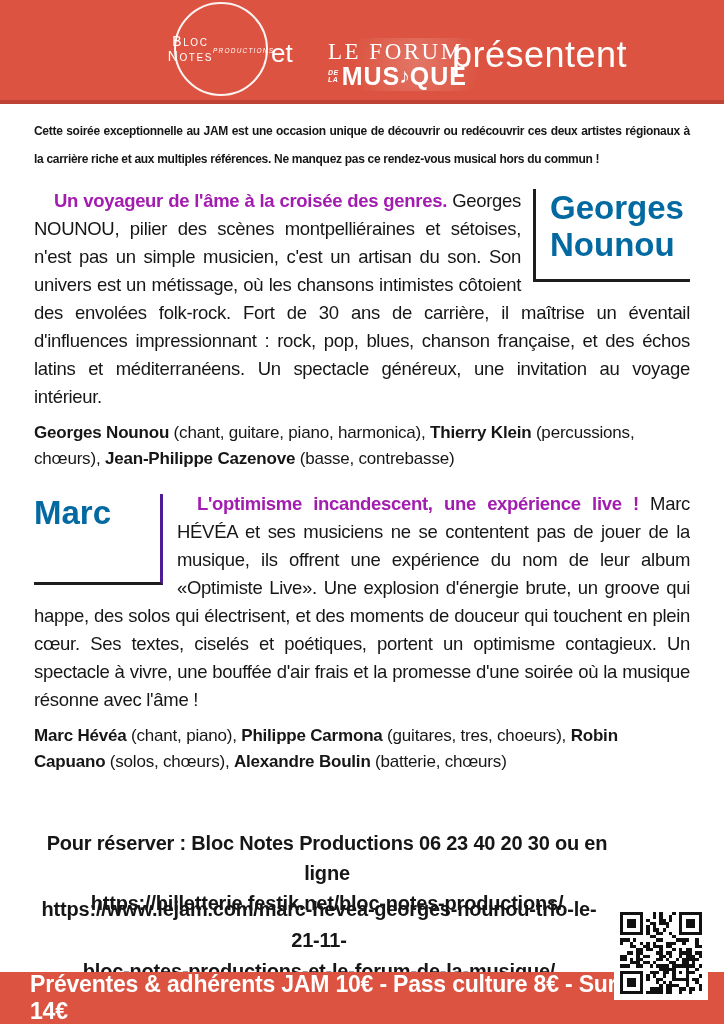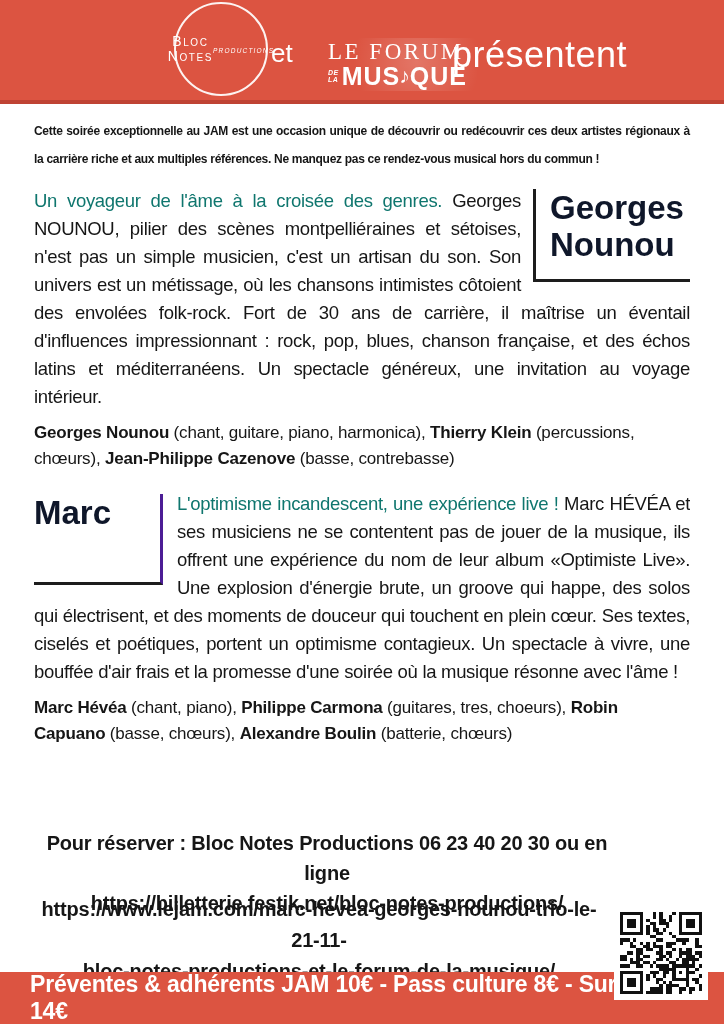--- a/index.html
+++ b/index.html
@@ -24,22 +24,22 @@
   .musique{font-size:25px;font-weight:bold;letter-spacing:1px;line-height:26px;display:flex;align-items:center;}
   .note{font-size:21px;margin:0 -1px;}
   .presentent{position:absolute;left:452px;top:34px;font-size:36px;color:#fff;letter-spacing:.5px;}
 
   
   .content{position:absolute;top:104px;left:0;right:0;height:722px;padding:0 34px;box-sizing:border-box;overflow:hidden;}
   .intro{margin:13px 0 0 0;font-weight:bold;font-size:12px;line-height:28px;letter-spacing:-.3px;text-align:justify;}
   .sec{overflow:hidden;margin-top:14px;}
   .sec.marc{margin-top:18px;}
   .para{margin:0;font-size:18.5px;line-height:28px;letter-spacing:-.3px;text-align:justify;}
-  .lead{color:#0f766e;font-weight:normal;}
-  .heading-box{color:#0f172a;font-weight:bold;font-size:33px;line-height:37px;}
+  .lead{color:#a21caf;font-weight:bold;margin-left:20px;}
+  .heading-box{color:#0369a1;font-weight:bold;font-size:33px;line-height:37px;}
   .g-box{float:right;width:140px;height:78px;border-left:3px solid #1d1d1d;border-bottom:3px solid #1d1d1d;
         padding:0 0 12px 14px;margin:2px 0 10px 12px;}
   .m-box{float:left;width:112px;height:76px;border-right:3px solid #4c1d95;border-bottom:3px solid #1d1d1d;
         padding:0 14px 12px 0;margin:4px 14px 10px 0;}
   .credits{margin:9px 0 0 0;font-size:17px;line-height:26px;letter-spacing:-.2px;text-align:left;}
   .credits .b{font-weight:bold;}
 
   
   .booking{position:absolute;top:828px;left:34px;width:586px;text-align:center;font-weight:bold;
         font-size:20px;line-height:30px;letter-spacing:-.2px;}
@@ -103,21 +103,21 @@
       </div>
       <p class="para"><span class="lead">Un voyageur de l'âme à la croisée des genres.</span><span> Georges NOUNOU, pilier des scènes montpelliéraines et sétoises, n'est pas un simple musicien, c'est un artisan du son. Son univers est un métissage, où les chansons intimistes côtoient des envolées folk-rock. Fort de 30 ans de carrière, il maîtrise un éventail d'influences impressionnant : rock, pop, blues, chanson française, et des échos latins et méditerranéens. Un spectacle généreux, une invitation au voyage intérieur.</span></p>
       <p class="credits"><span class="b">Georges Nounou</span><span> (chant, guitare, piano, harmonica), </span><span class="b">Thierry Klein</span><span> (percussions, chœurs), </span><span class="b">Jean-Philippe Cazenove</span><span> (basse, contrebasse)</span></p>
     </section>
 
     <section class="sec marc">
       <div class="heading-box m-box">
         <div>Marc</div>
       </div>
       <p class="para"><span class="lead">L'optimisme incandescent, une expérience live !</span><span> Marc HÉVÉA et ses musiciens ne se contentent pas de jouer de la musique, ils offrent une expérience du nom de leur album «Optimiste Live». Une explosion d'énergie brute, un groove qui happe, des solos qui électrisent, et des moments de douceur qui touchent en plein cœur. Ses textes, ciselés et poétiques, portent un optimisme contagieux. Un spectacle à vivre, une bouffée d'air frais et la promesse d'une soirée où la musique résonne avec l'âme !</span></p>
-      <p class="credits"><span class="b">Marc Hévéa</span><span> (chant, piano), </span><span class="b">Philippe Carmona</span><span> (guitares, tres, choeurs), </span><span class="b">Robin Capuano</span><span> (basse, chœurs), </span><span class="b">Alexandre Boulin</span><span> (batterie, chœurs)</span></p>
+      <p class="credits"><span class="b">Marc Hévéa</span><span> (chant, piano), </span><span class="b">Philippe Carmona</span><span> (guitares, tres, choeurs), </span><span class="b">Robin Capuano</span><span> (solos, chœurs), </span><span class="b">Alexandre Boulin</span><span> (batterie, chœurs)</span></p>
     </section>
   </main>
 
   <div class="booking">
     <div>Pour réserver : Bloc Notes Productions 06 23 40 20 30 ou en ligne</div>
     <div>https://billetterie.festik.net/bloc-notes-productions/</div>
   </div>
 
   <div class="jam">
     <div>https://www.lejam.com/marc-hevea-georges-nounou-trio-le-21-11-</div>

